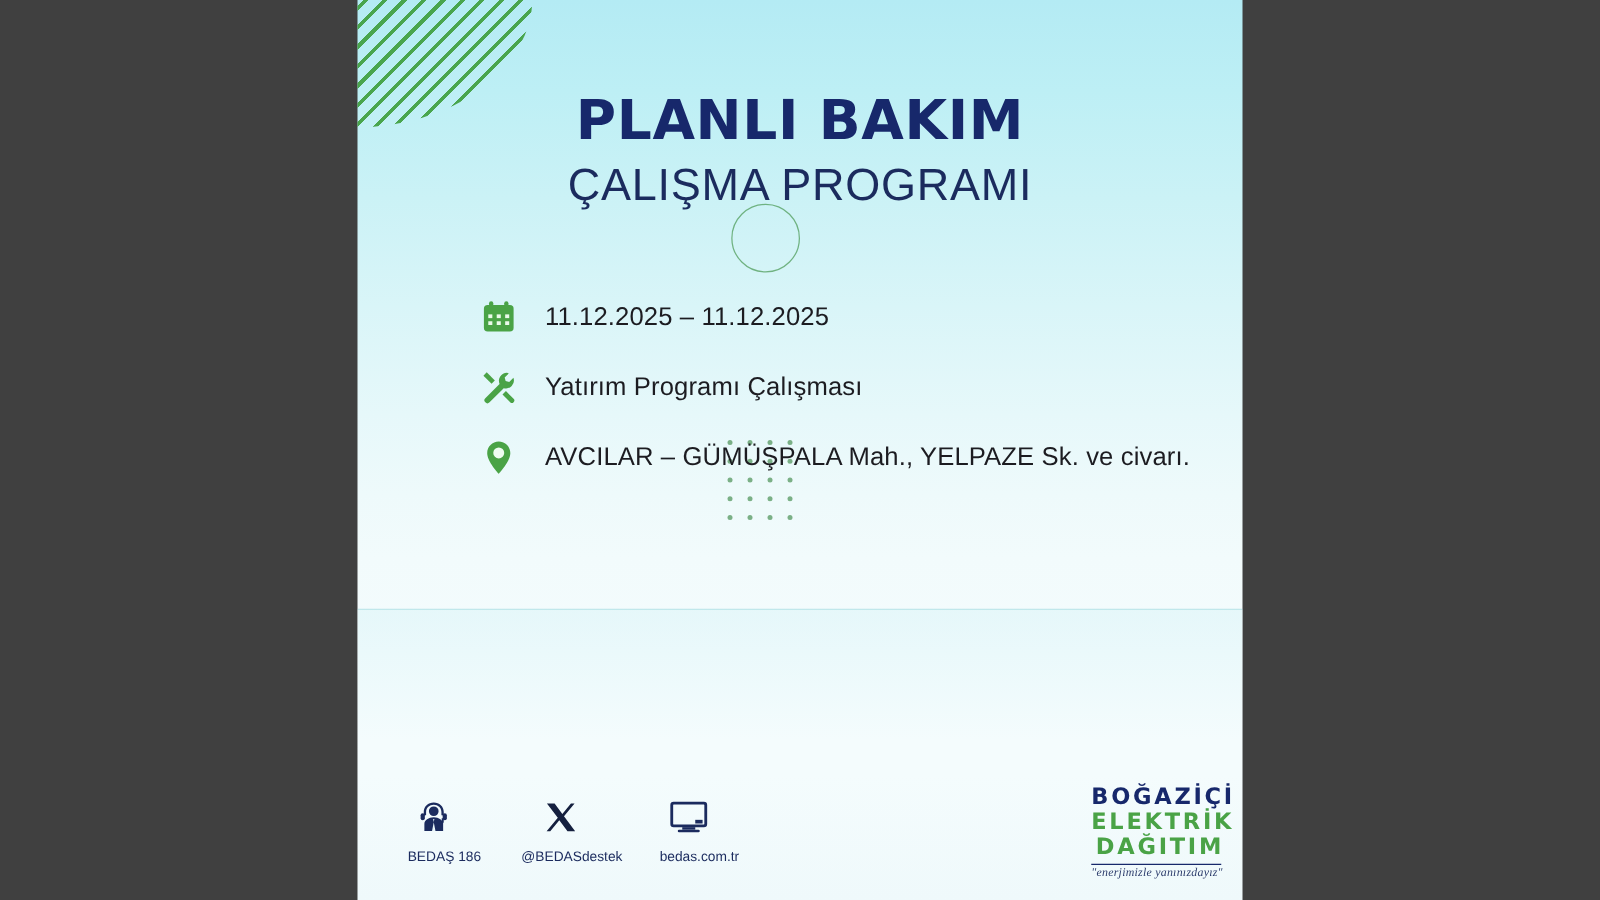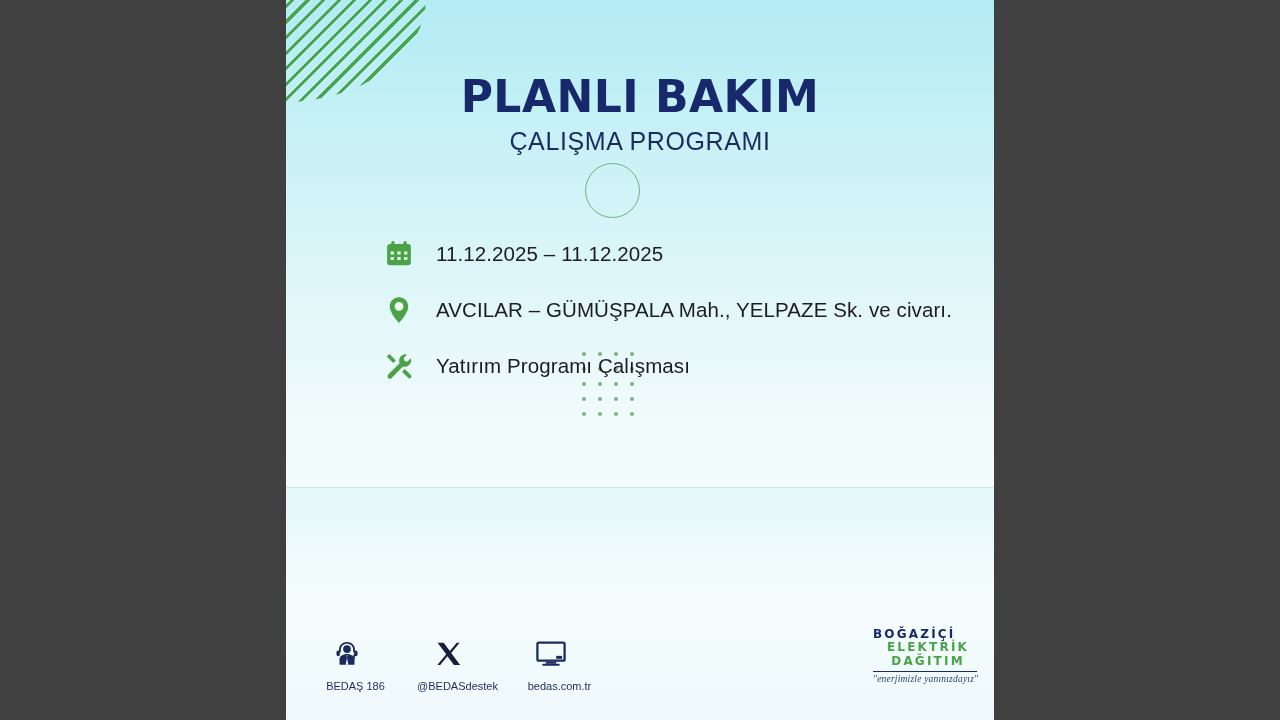--- a/index.html
+++ b/index.html
@@ -119,21 +119,21 @@
     font-size: 44px;
     letter-spacing: 0.5px;
     color: #17286b;
     line-height: 1.05;
     margin: 0;
     white-space: nowrap;
   }
   .title-sub {
     font-family: "Liberation Sans", sans-serif;
     font-weight: 400;
-    font-size: 25px;
+    font-size: 36px;
     letter-spacing: 0.6px;
     color: #1b2b5e;
     line-height: 1.1;
     margin: 8px 0 0 0;
     white-space: nowrap;
   }
 
   
   .info-list {
     position: absolute;
@@ -196,21 +196,21 @@
   .brand-logo {
     position: absolute;
     left: 587px;
     top: 628px;
     width: 110px;
     text-align: left;
   }
   .brand-line {
     font-family: "DejaVu Sans", sans-serif;
     font-weight: 700;
-    font-size: 12px;
+    font-size: 18px;
     letter-spacing: 2.2px;
     line-height: 1.12;
     white-space: nowrap;
   }
   .brand-line.navy { color: #17286b; }
   .brand-line.green { color: #4aa346; text-align: center; }
   .brand-rule {
     width: 104px;
     height: 1px;
     background: #17286b;
@@ -279,38 +279,38 @@
             <rect x="16.1" y="14.4" width="2.6" height="2.4" fill="#eafaea"></rect>
           </svg>
         </span>
         <span class="info-text">11.12.2025 – 11.12.2025</span>
       </div>
 
 
       <div class="info-row">
         <span class="info-icon">
           <svg width="30" height="30" viewBox="0 0 24 24" aria-hidden="true">
-            <path d="M12 1.8c-4.1 0-7.4 3.3-7.4 7.4 0 5.3 7.4 13.2 7.4 13.2s7.4-7.9 7.4-13.2c0-4.1-3.3-7.4-7.4-7.4z" fill="#4aa346"></path>
-            <circle cx="12" cy="9.1" r="3.5" fill="#eefcf0"></circle>
-          </svg>
-        </span>
-        <span class="info-text">AVCILAR – GÜMÜŞPALA Mah., YELPAZE Sk. ve civarı.</span>
-      </div>
-
-      <div class="info-row">
-        <span class="info-icon">
-          <svg width="30" height="30" viewBox="0 0 24 24" aria-hidden="true">
             <g fill="#4aa346">
               <path d="M17.2 2.6a5.1 5.1 0 0 0-4.7 7.1L3.4 18.8a1.9 1.9 0 1 0 2.7 2.7l9.1-9.1a5.1 5.1 0 0 0 6.2-6.6l-2.7 2.7-2.3-.6-.6-2.3 2.6-2.6a5.1 5.1 0 0 0-1.2-.4z"></path>
               <path d="M4.3 2.3 2.2 4.4l5.2 5.2 2.1-2.1z"></path>
               <path d="M16.6 14.3l-2.2 2.2 4.9 4.9a1.55 1.55 0 0 0 2.2-2.2z"></path>
             </g>
           </svg>
         </span>
         <span class="info-text">Yatırım Programı Çalışması</span>
+      </div>
+
+      <div class="info-row">
+        <span class="info-icon">
+          <svg width="30" height="30" viewBox="0 0 24 24" aria-hidden="true">
+            <path d="M12 1.8c-4.1 0-7.4 3.3-7.4 7.4 0 5.3 7.4 13.2 7.4 13.2s7.4-7.9 7.4-13.2c0-4.1-3.3-7.4-7.4-7.4z" fill="#4aa346"></path>
+            <circle cx="12" cy="9.1" r="3.5" fill="#eefcf0"></circle>
+          </svg>
+        </span>
+        <span class="info-text">AVCILAR – GÜMÜŞPALA Mah., YELPAZE Sk. ve civarı.</span>
       </div>
 
     </div>
 
     <div class="divider"></div>
     <div class="lower-wash"></div>
 
     <div class="footer-social">
 
       <div class="social-item">

